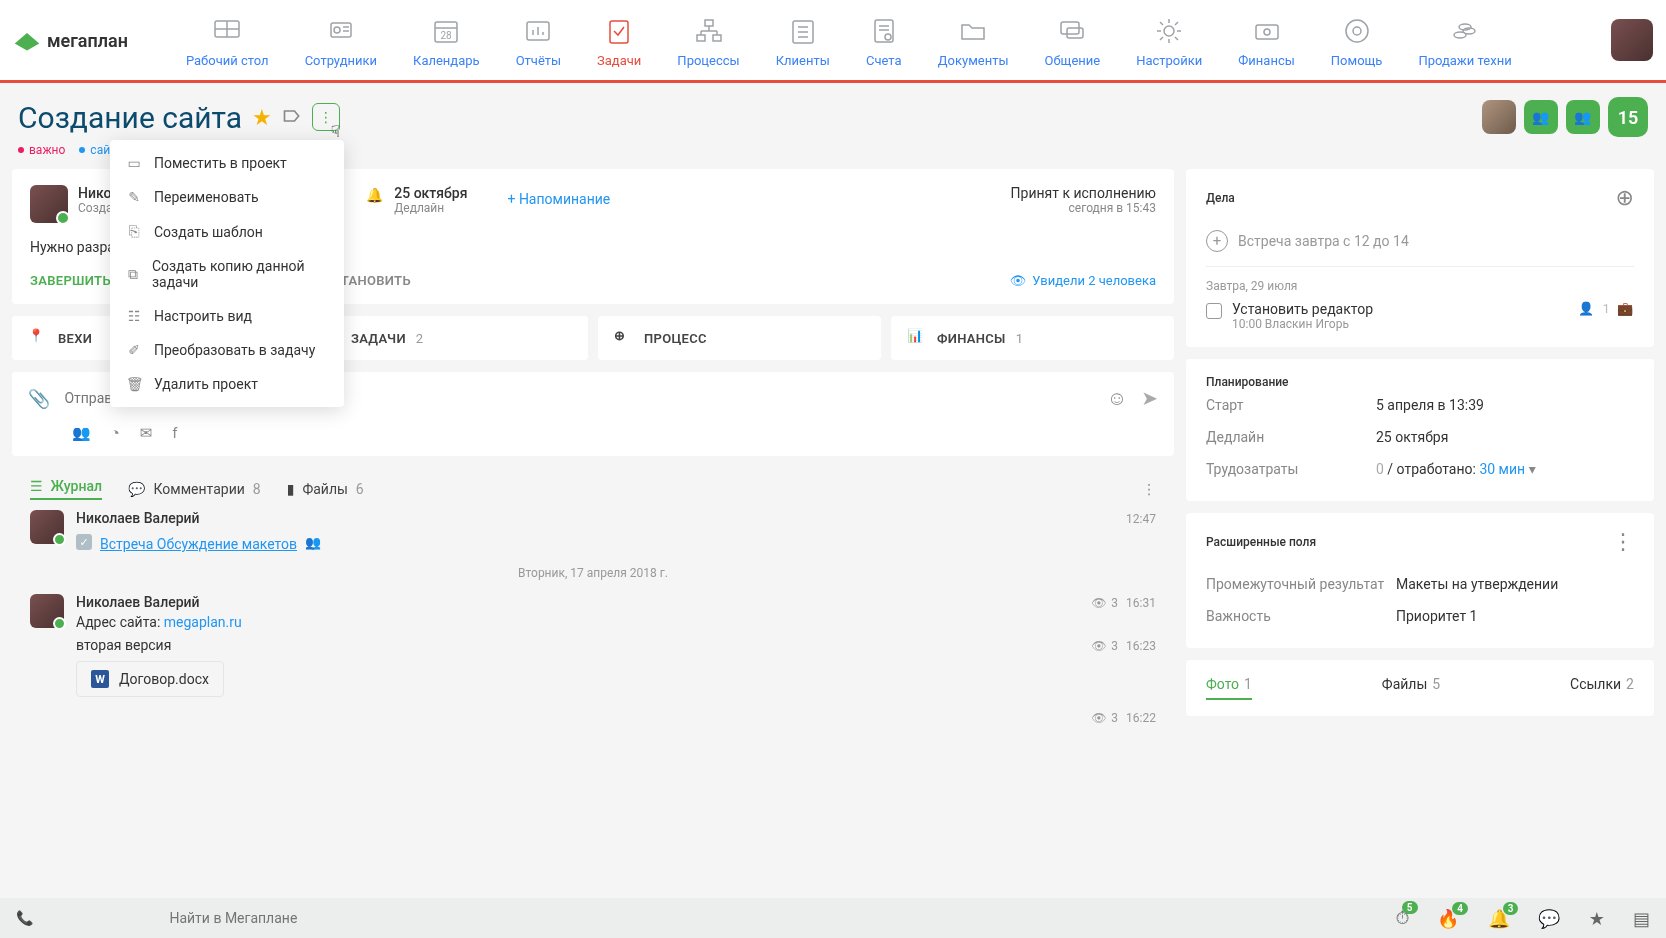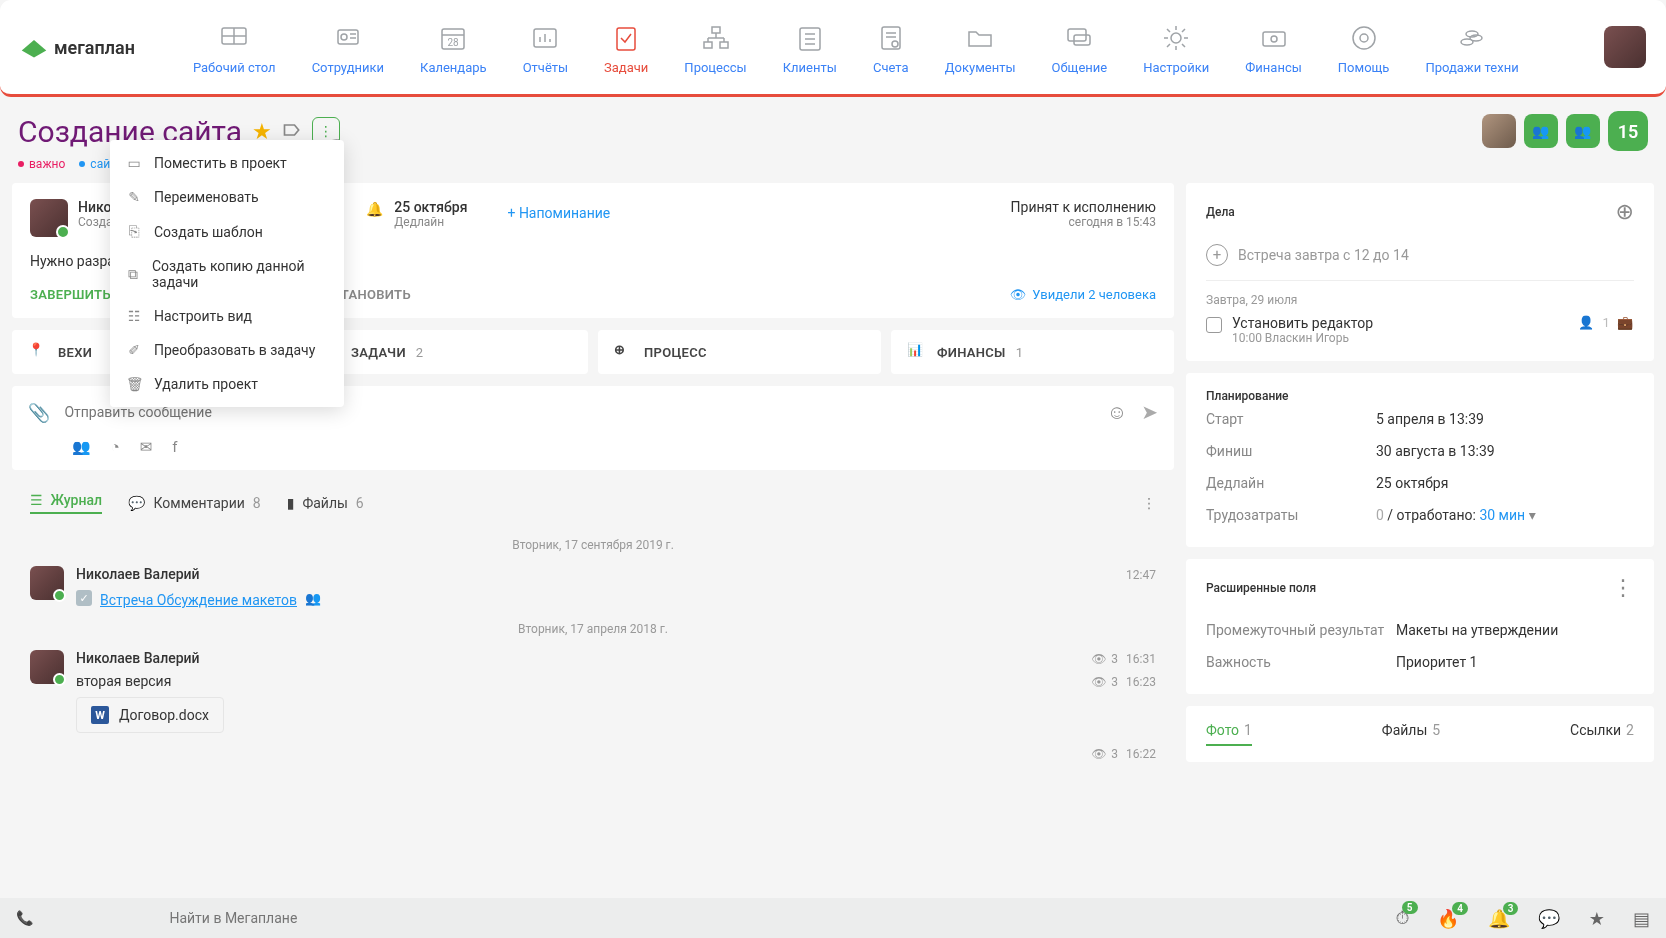--- a/index.html
+++ b/index.html
@@ -1,32 +1,32 @@
 <!DOCTYPE html>
 <html><head>
 <meta charset="utf-8">
 <style>
 * { margin: 0; padding: 0; box-sizing: border-box; font-family: -apple-system, BlinkMacSystemFont, "Segoe UI", Roboto, sans-serif; }
 body { background: #f5f5f5; color: #333; font-size: 14px; }
 
 
-.topbar { background: #fff; height: 97px; display: flex; align-items: center; padding: 0 20px; border-bottom: 3px solid #e74c3c; border-radius: 11px; }
+.topbar { background: #fff; height: 83px; display: flex; align-items: center; padding: 0 13px; border-bottom: 3px solid #e74c3c; }
 .logo { display: flex; align-items: center; gap: 6px; font-weight: 600; font-size: 18px; color: #333; margin-right: 40px; }
 .logo svg { width: 28px; height: 28px; }
 .nav-items { display: flex; gap: 0; flex: 1; }
 .nav-item { display: flex; flex-direction: column; align-items: center; gap: 4px; padding: 0 18px; cursor: pointer; font-size: 13px; color: #3b82f6; }
 .nav-item.active { color: #e74c3c; }
 .nav-icon { width: 36px; height: 36px; display: flex; align-items: center; justify-content: center; }
 .nav-icon svg { width: 32px; height: 32px; stroke: #9fa3a7; fill: none; stroke-width: 1.5; }
 .nav-item.active .nav-icon svg { stroke: #e74c3c; }
 .avatar-top { width: 42px; height: 42px; border-radius: 8px; background: linear-gradient(135deg,#7a5050,#4a3030); }
 
 
 .page-head { display: flex; align-items: center; padding: 14px 18px 6px; gap: 10px; }
-.page-title { font-size: 30px; font-weight: 400; color: #701a75; }
+.page-title { font-size: 30px; font-weight: 400; color: #0c4a6e; }
 .star-icon { color: #f5b301; font-size: 22px; }
 .tag-icon { color: #888; }
 .more-btn { width: 28px; height: 28px; border: 1.5px solid #4caf50; border-radius: 6px; display: flex; align-items: center; justify-content: center; color: #4caf50; cursor: pointer; position: relative; }
 .cursor-ptr { position: absolute; left: 18px; top: 18px; font-size: 16px; color: #000; }
 .head-right { margin-left: auto; display: flex; gap: 8px; align-items: center; }
 .teambadge { width: 34px; height: 34px; border-radius: 8px; background: #4caf50; color: #fff; display: flex; align-items: center; justify-content: center; font-size: 14px; }
 .headcount { width: 40px; height: 40px; border-radius: 10px; background: #4caf50; color: #fff; display: flex; align-items: center; justify-content: center; font-weight: 600; font-size: 18px; }
 .avatar-sm { width: 34px; height: 34px; border-radius: 8px; background: linear-gradient(135deg,#b0957f,#6e5b4c); }
 
 .page-tags { padding: 0 18px 12px; display: flex; gap: 14px; font-size: 12px; }
@@ -443,21 +443,20 @@
         </div>
       <div class="jt">
           <span>▮</span>
           <span>Файлы</span>
           <span class="cnt">6</span>
         </div>
       <span class="dots">⋮</span>
     </div>
 
     <div class="journal">
-      <div class="jdate">Вторник, 17 сентября 2019 г.</div>
       <div class="jentry">
         <div class="jav"></div>
         <div class="jbody">
           <div class="jhead">
               <span class="jname">Николаев Валерий</span>
               <span class="jtime">12:47</span>
             </div>
           <div class="meeting-row">
             <span class="chk">✓</span>
             <a href="#" class="jcontent" style="color:#2196f3">Встреча Обсуждение макетов</a>
@@ -472,20 +471,21 @@
           <div class="jhead">
             <span class="jname">Николаев Валерий</span>
             <span class="jtime">
                 <span class="vcnt">
                   <span>👁</span>
                   <span>3</span>
                 </span>
                 <span>16:31</span>
               </span>
           </div>
+          <div class="jcontent"><span>Адрес сайта: </span><a href="#">megaplan.ru</a></div>
           <div class="jhead" style="margin-top:3px;">
             <span class="jcontent">вторая версия</span>
             <span class="jtime">
                 <span class="vcnt">
                   <span>👁</span>
                   <span>3</span>
                 </span>
                 <span>16:23</span>
               </span>
           </div>
@@ -533,24 +533,20 @@
       </div>
     </div>
 
     <div class="rcard">
       <div class="rtitle" style="">Планирование</div>
       <div class="kv">
           <span class="k">Старт</span>
           <span class="v">5 апреля в 13:39</span>
         </div>
       <div class="kv">
-          <span class="k">Финиш</span>
-          <span class="v">30 августа в 13:39</span>
-        </div>
-      <div class="kv">
           <span class="k">Дедлайн</span>
           <span class="v">25 октября</span>
         </div>
       <div class="kv">
           <span class="k">Трудозатраты</span>
           <span class="v"><span class="mut">0</span><span> / отработано: </span><span class="link">30 мин</span> <span style="color:#888;">▾</span></span>
         </div>
     </div>
 
     <div class="rcard">

